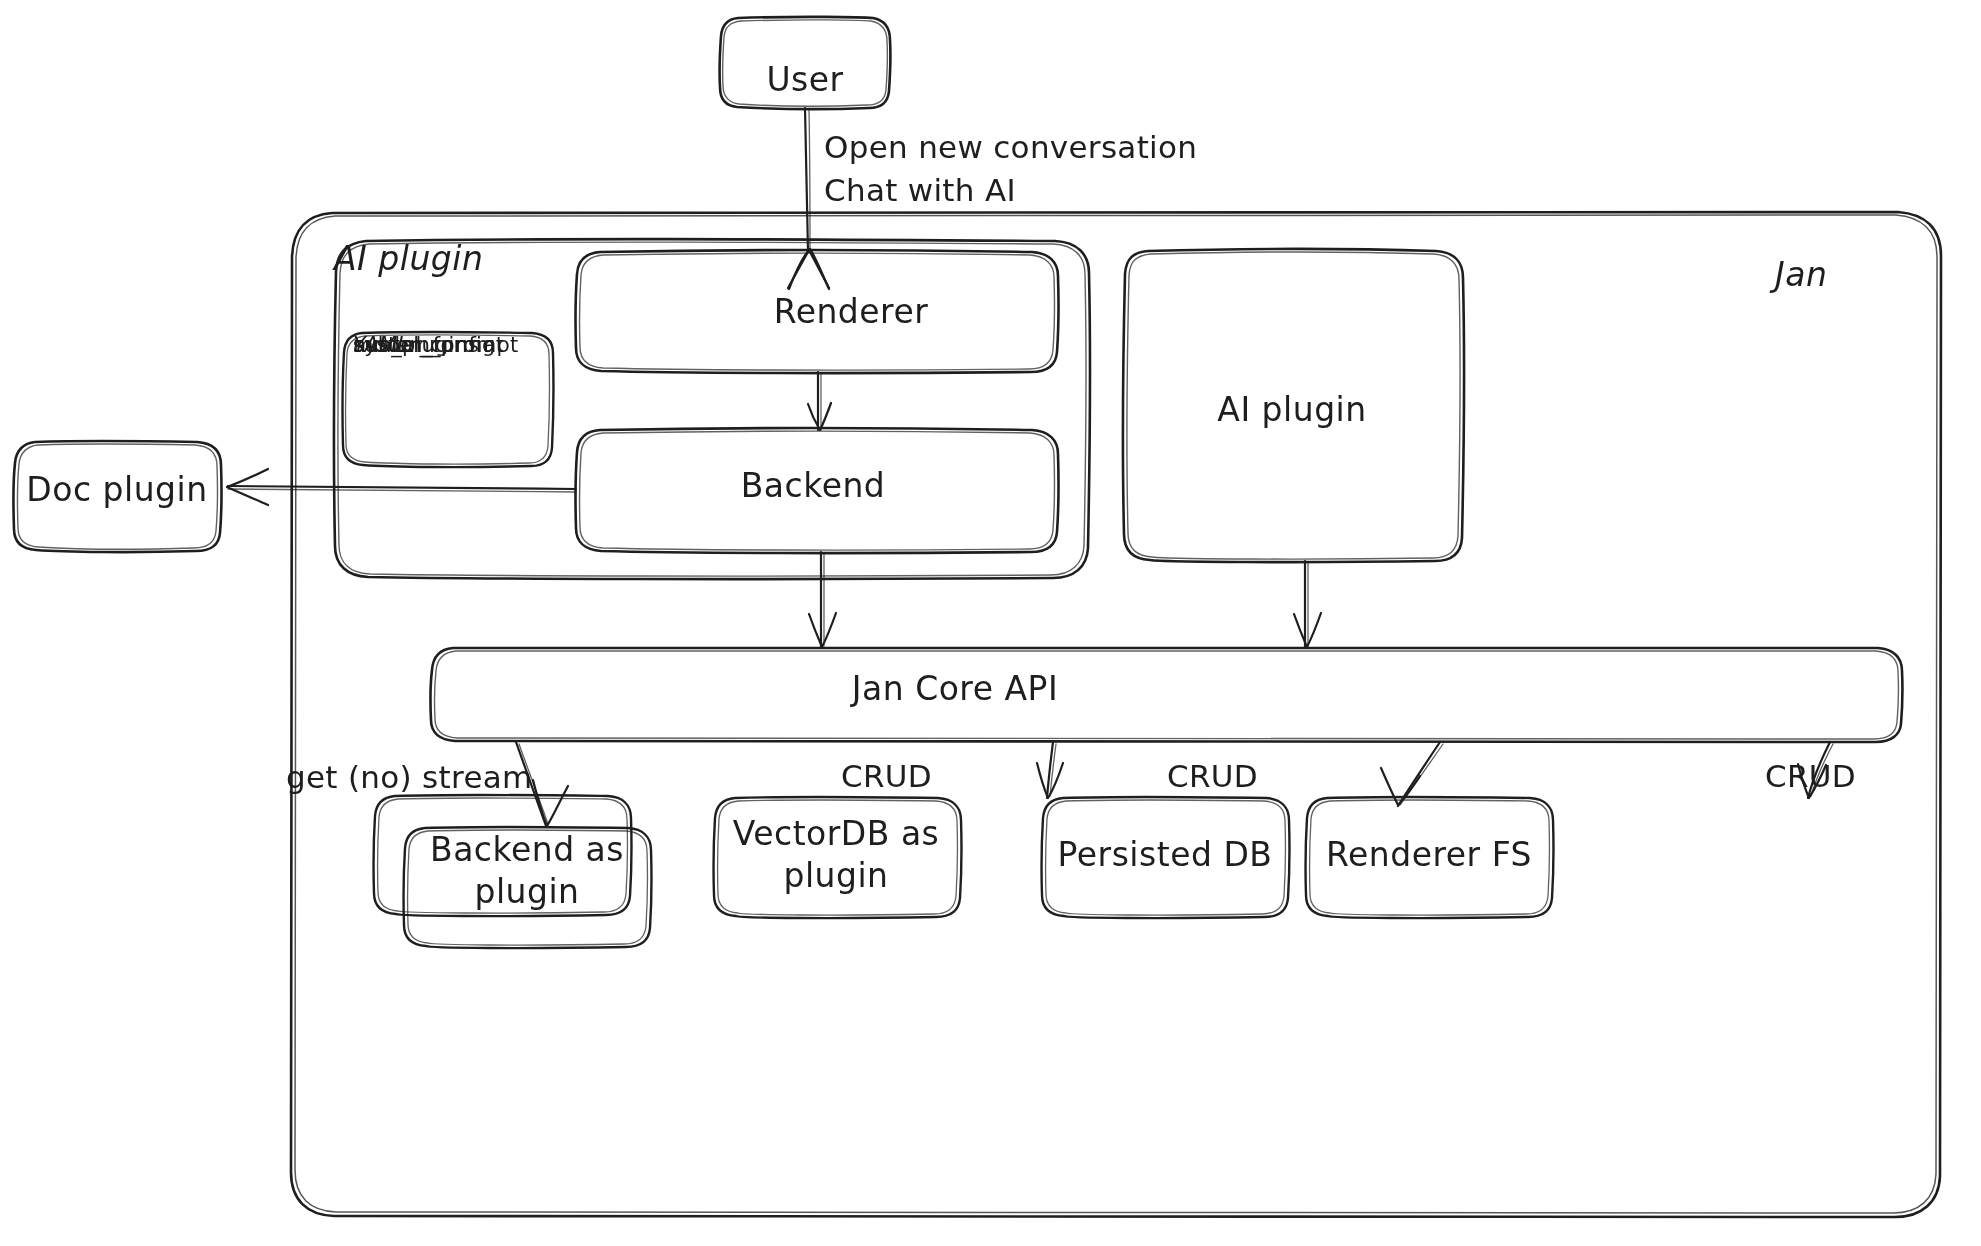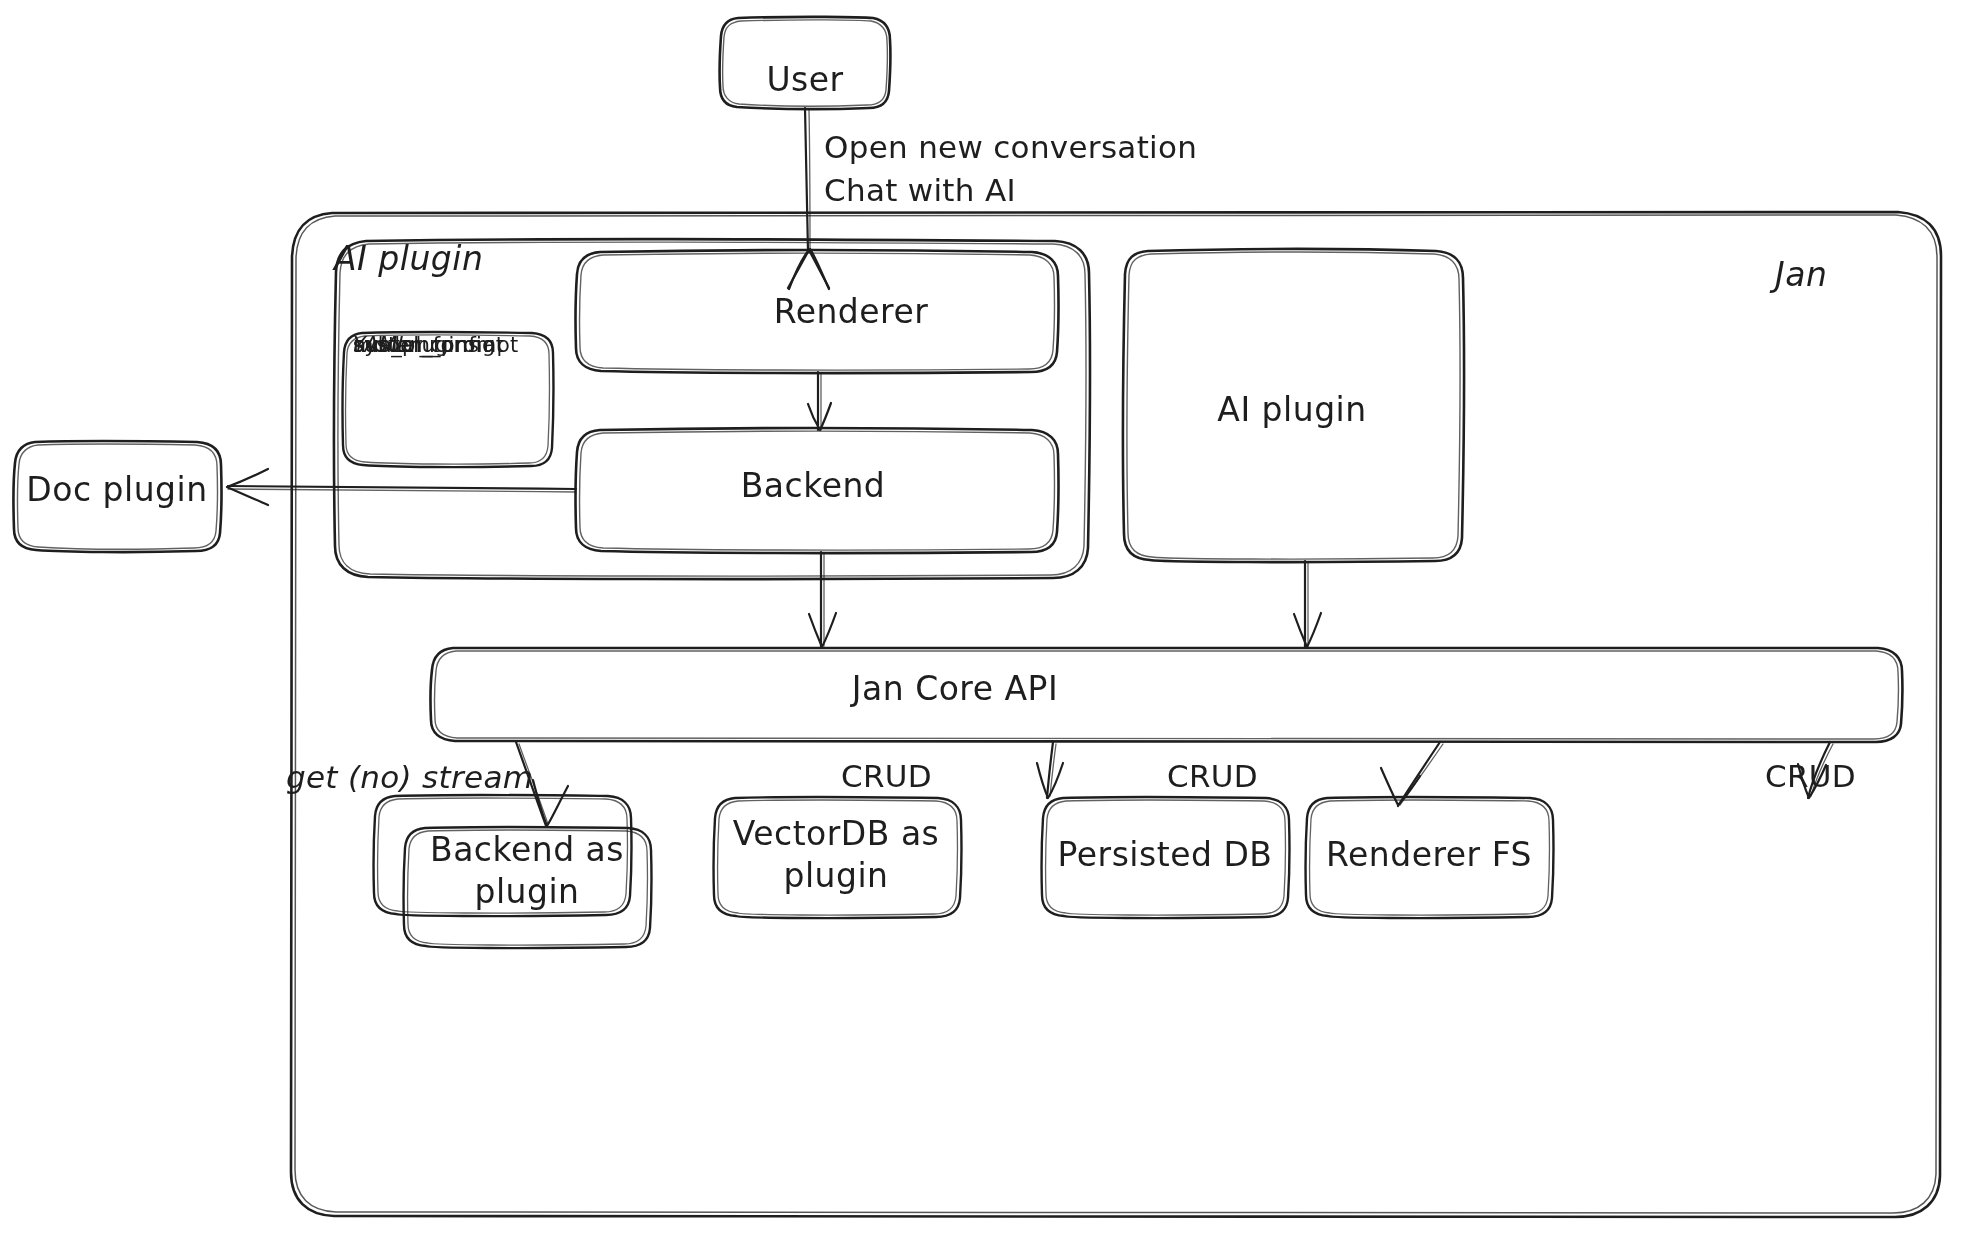--- a/index.html
+++ b/index.html
@@ -317,21 +317,21 @@
   <div class="yaml-box-text" style="left:353px; top:332px;">
     <div class="yaml-line head">YAML:</div>
     <div class="yaml-line">system_prompt</div>
     <div class="yaml-line">model_config</div>
     <div class="yaml-line">avatar_format</div>
     <div class="yaml-line">sub_plugins</div>
   </div>
 
   <div class="edge-label" style="left:824px; top:126px;"><span>Open new conversation</span><br><span>Chat with AI</span></div>
 
-  <div class="edge-label" style="left:286px; top:756px;font-style:italic;">get (no) stream</div>
+  <div class="edge-label" style="left:286px; top:756px;">get (no) stream</div>
 
   <div class="edge-label" style="left:841px; top:755px;">CRUD</div>
 
   <div class="edge-label" style="left:1167px; top:755px;">CRUD</div>
 
   <div class="edge-label" style="left:1765px; top:755px;">CRUD</div>
 
   <div class="hit" style="left:720px; top:17px; width:171px; height:93px;"></div>
   <div class="hit" style="left:576px; top:250px; width:483px; height:124px;"></div>
   <div class="hit" style="left:576px; top:428px; width:483px; height:126px;"></div>

